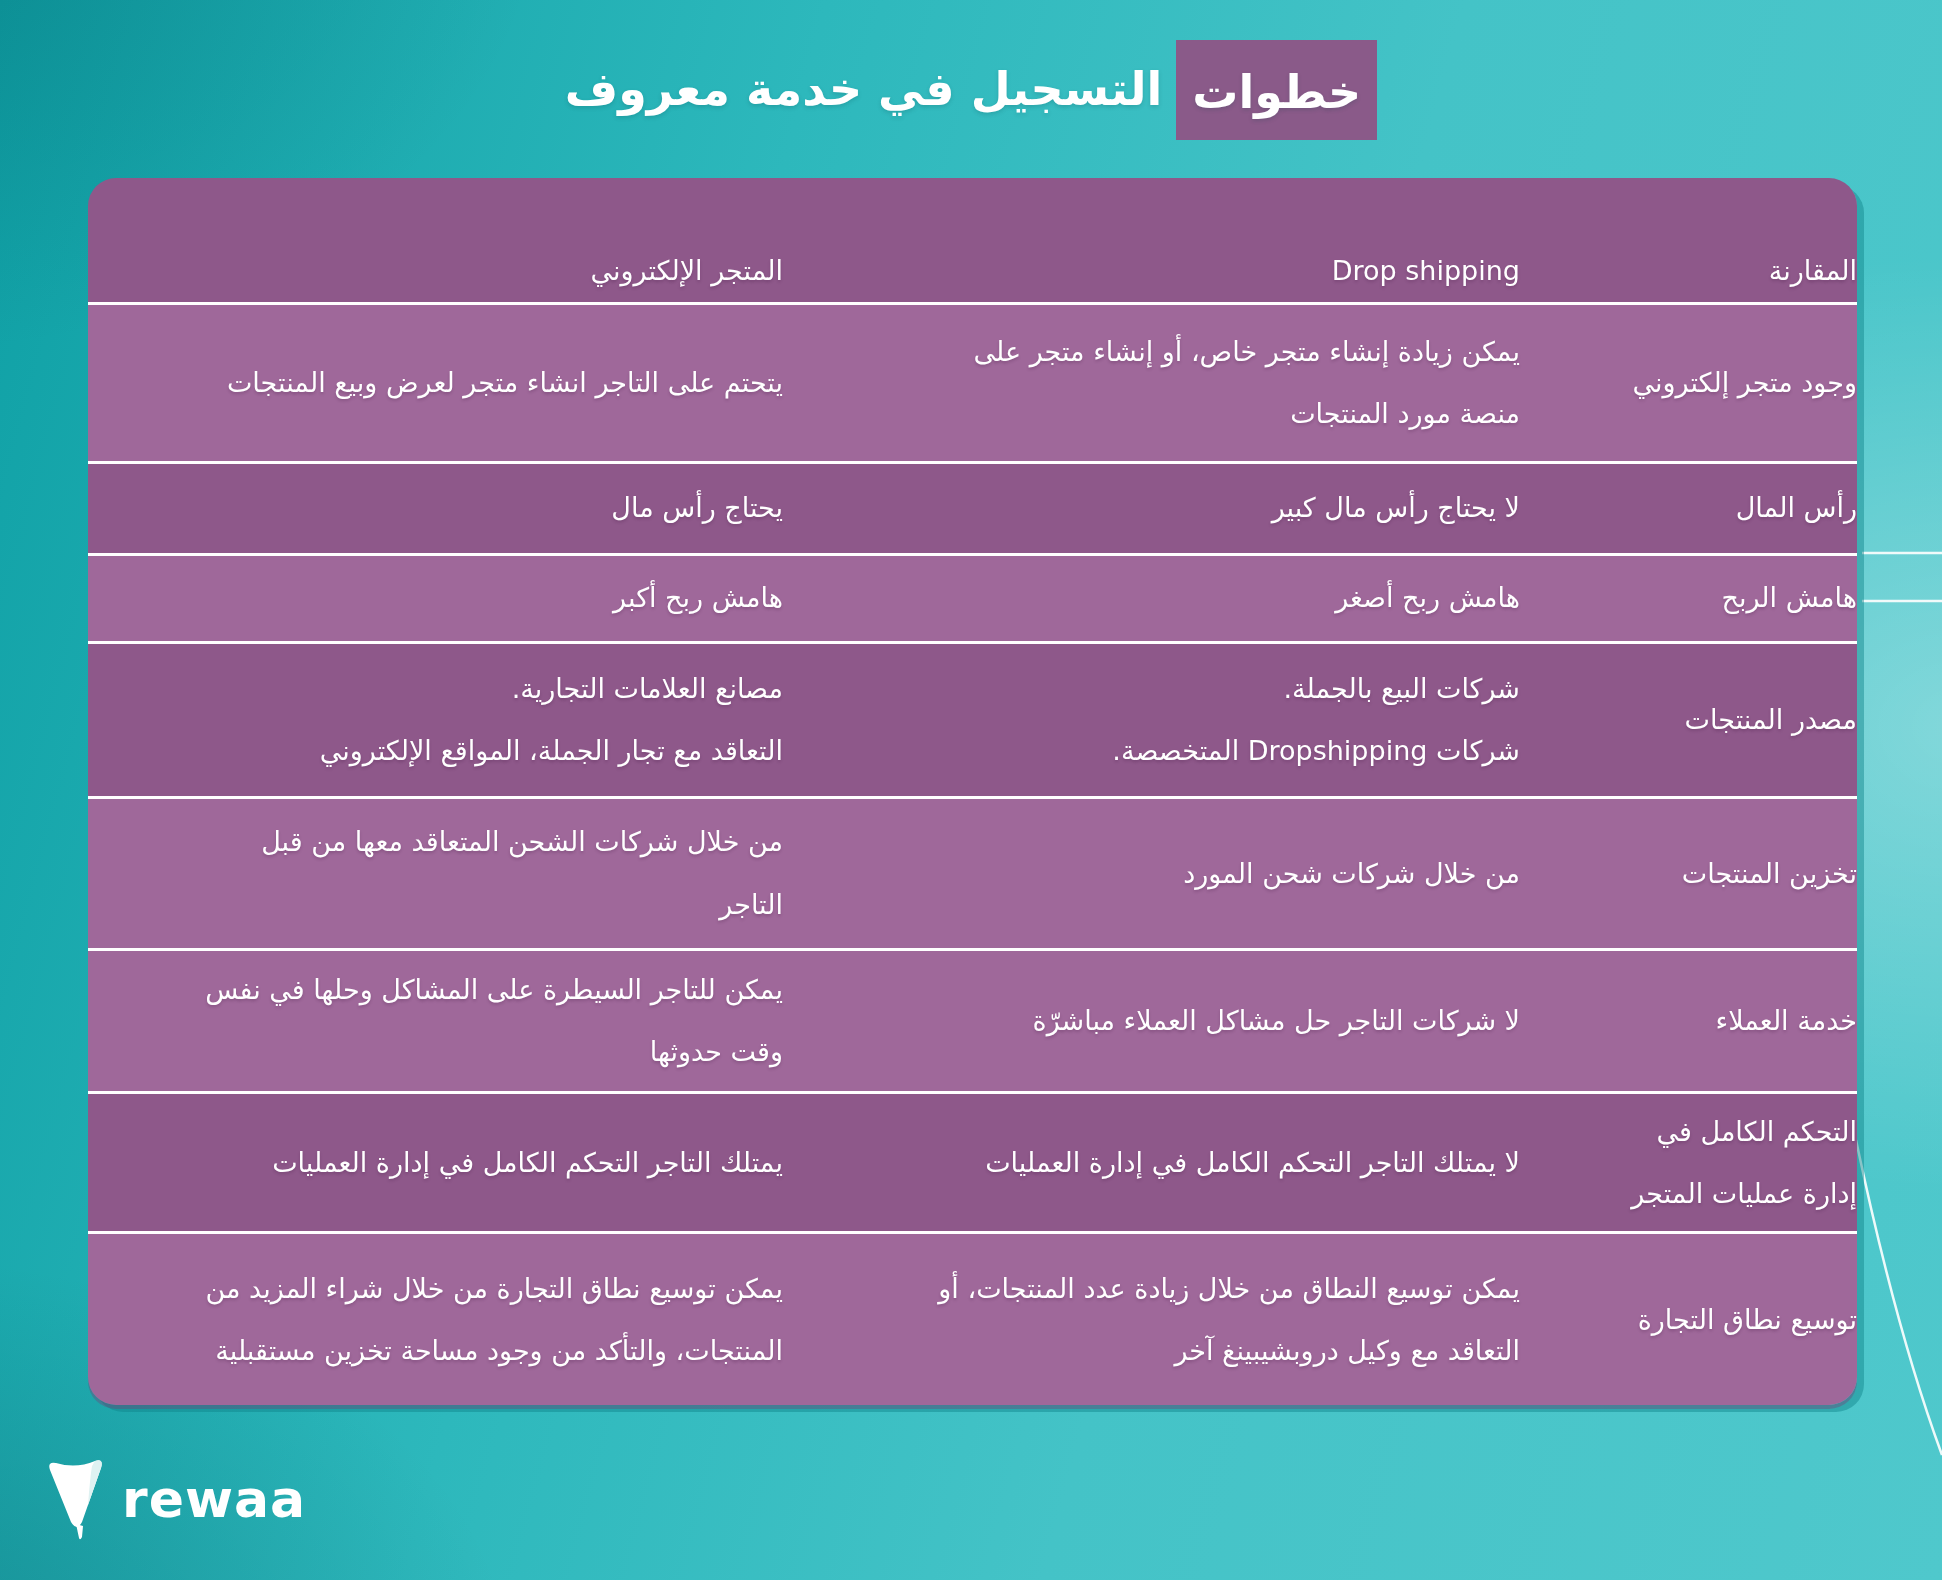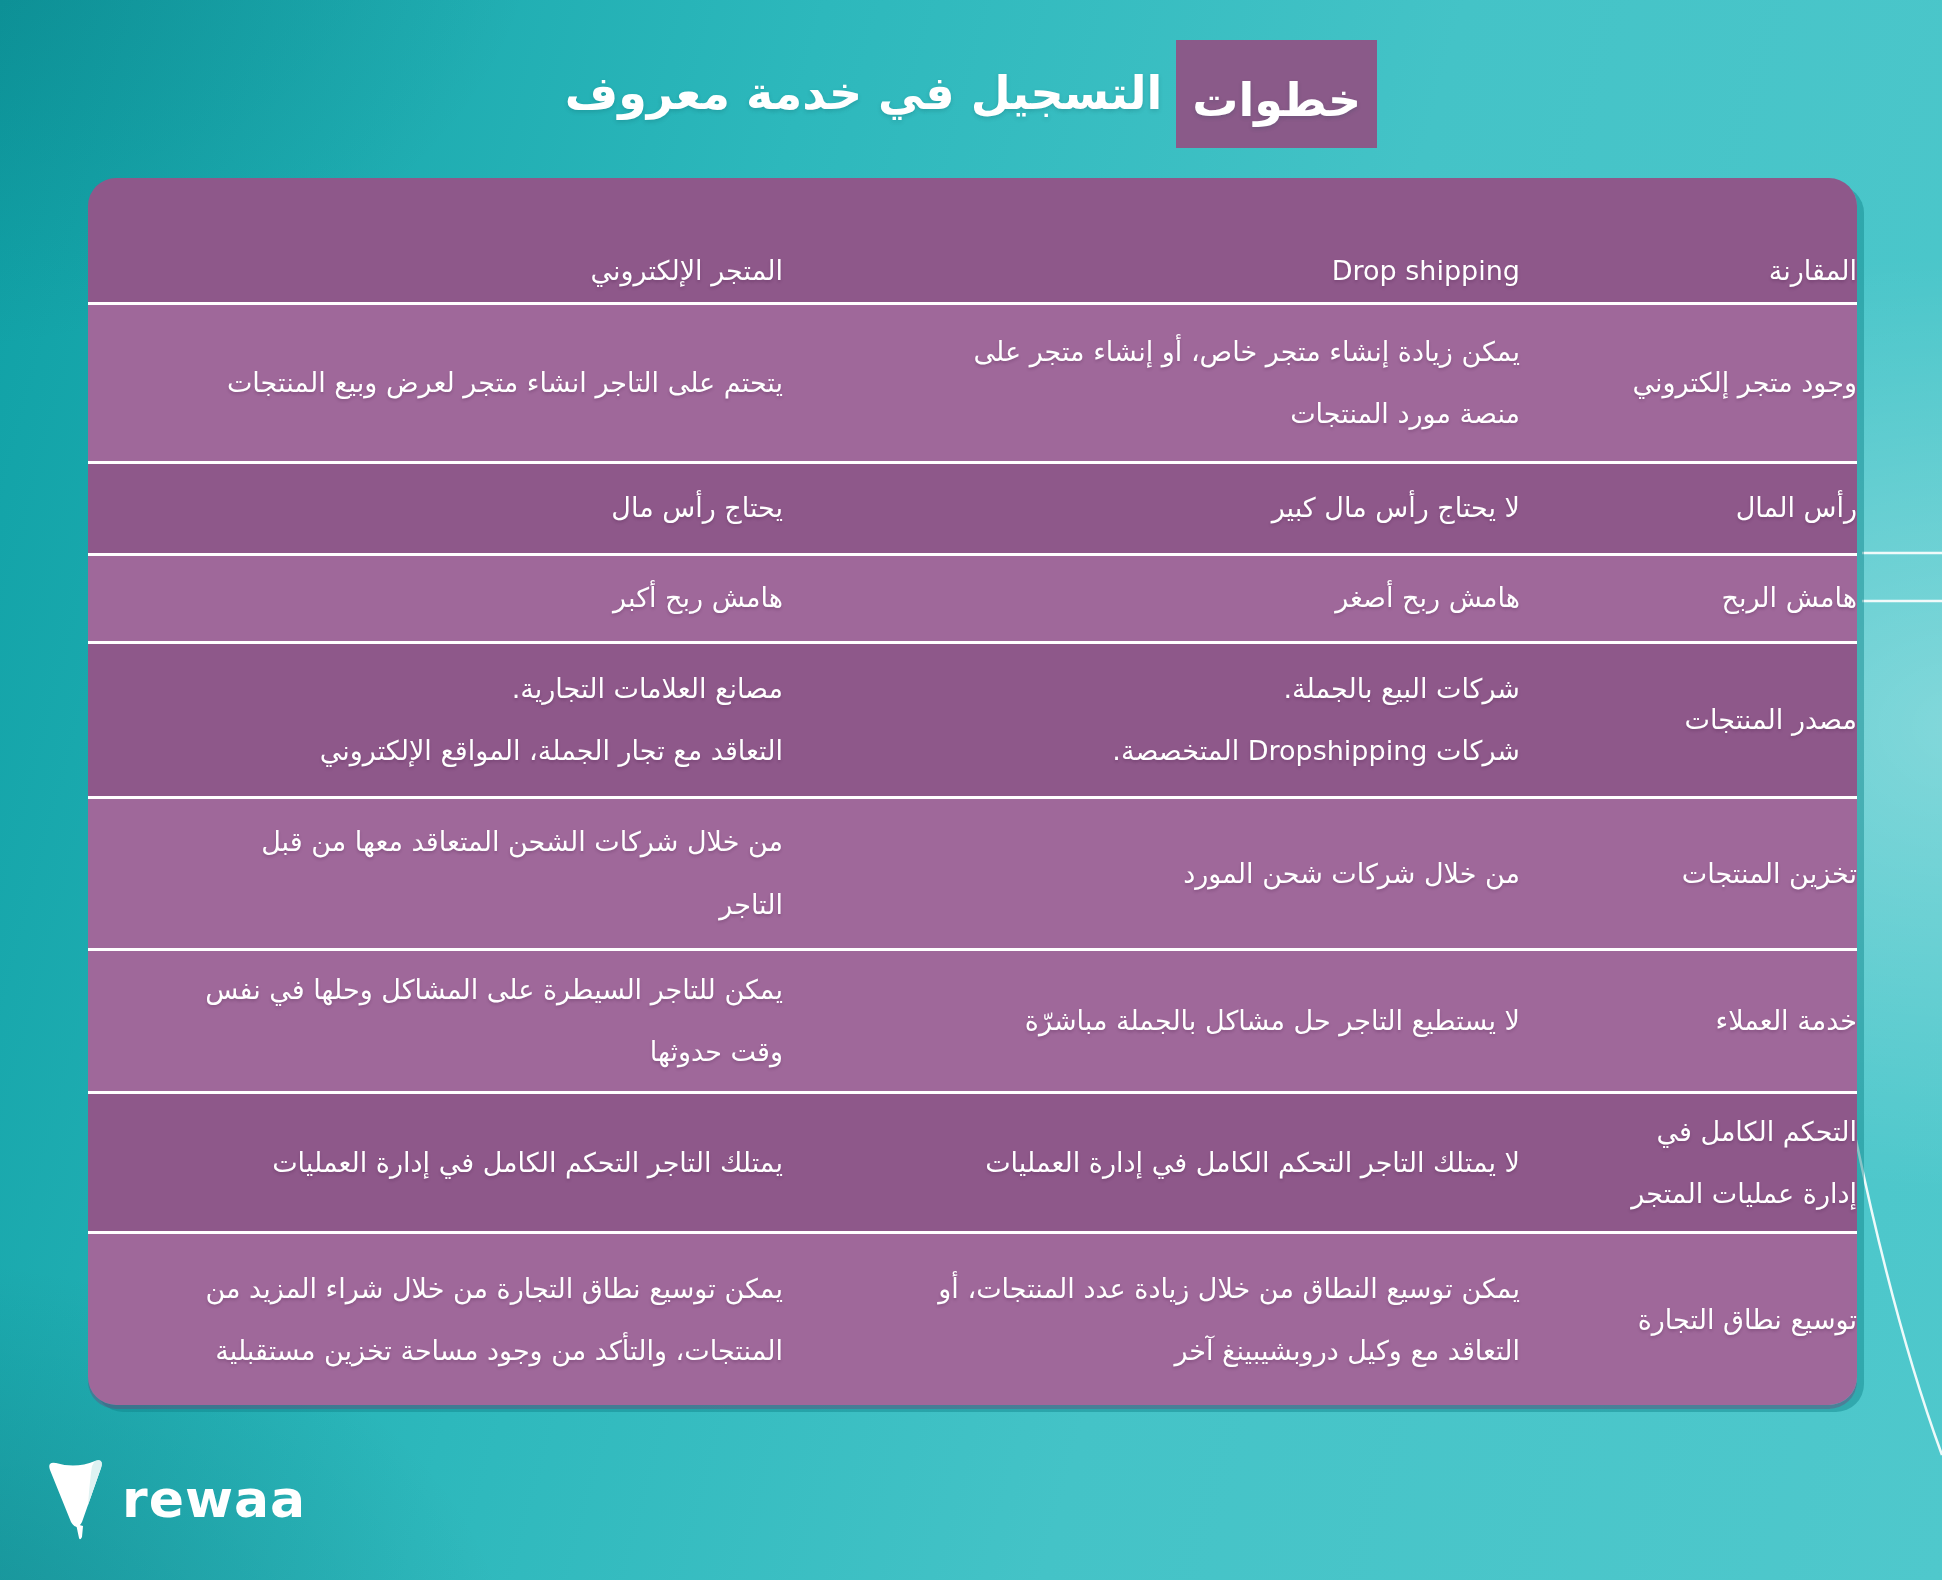--- a/index.html
+++ b/index.html
@@ -20,21 +20,21 @@
   .bg-lines{position:absolute;inset:0;pointer-events:none;}
   
   .title{
     position:absolute;top:40px;left:0;right:0;
     display:flex;justify-content:center;align-items:center;gap:14px;
     color:#ffffff;font-size:46px;font-weight:700;line-height:1.6;
     text-shadow:0 2px 4px rgba(0,60,65,0.18);
   }
   .title .hl{
     background:#8a5a89;
-    padding:24px 16px 10px 16px;
+    padding:16px 16px 10px 16px;
     display:inline-block;
   }
   
   .board{
     position:absolute;left:88px;top:178px;width:1769px;height:1227px;
     border-radius:28px;overflow:hidden;
     box-shadow:0 4px 0 rgba(125,55,115,0.35), 7px 7px 0 rgba(16,130,138,0.45);
   }
   table.cmp{
     width:100%;height:100%;
@@ -125,21 +125,21 @@
 التعاقد مع تجار الجملة، المواقع الإلكتروني</td>
       </tr>
       <tr class="light" style="height:137px">
         <td class="comp">تخزين المنتجات</td>
         <td class="drop">من خلال شركات شحن المورد</td>
         <td class="store">من خلال شركات الشحن المتعاقد معها من قبل
 التاجر</td>
       </tr>
       <tr class="light" style="height:130px">
         <td class="comp">خدمة العملاء</td>
-        <td class="drop">لا يستطيع التاجر حل مشاكل بالجملة مباشرّة</td>
+        <td class="drop">لا شركات التاجر حل مشاكل العملاء مباشرّة</td>
         <td class="store">يمكن للتاجر السيطرة على المشاكل وحلها في نفس
 وقت حدوثها</td>
       </tr>
       <tr class="dark" style="height:112px">
         <td class="comp">التحكم الكامل في
 إدارة عمليات المتجر</td>
         <td class="drop">لا يمتلك التاجر التحكم الكامل في إدارة العمليات</td>
         <td class="store">يمتلك التاجر التحكم الكامل في إدارة العمليات</td>
       </tr>
       <tr class="light" style="height:156px">

